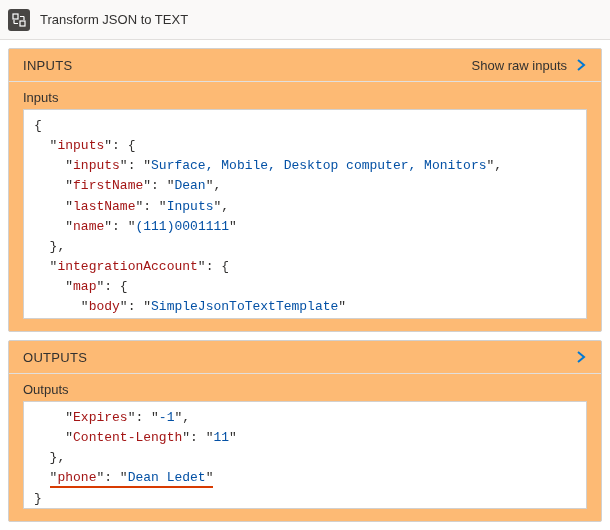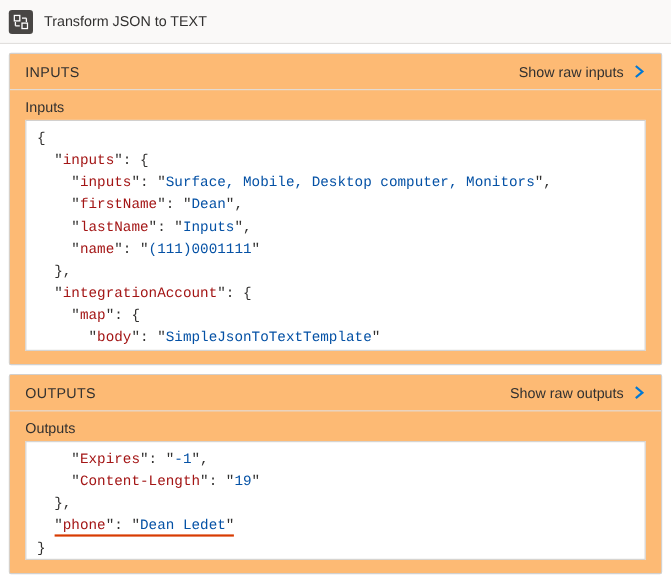--- a/index.html
+++ b/index.html
@@ -153,34 +153,33 @@
 </pre>
         </div>
       </div>
     </div>
   </div>
 
   <div class="panel">
     <div class="panel-header">
       <div class="caption">OUTPUTS</div>
       <div class="show-raw">
-        <span class="label">Show raw outputs</span>
         <span class="chev">
           <svg width="10" height="12" viewBox="0 0 10 12">
               <path d="M2 1 L8 6 L2 11" stroke="#0078d4" stroke-width="2" fill="none"></path>
             </svg>
         </span>
       </div>
     </div>
     <div class="panel-body">
       <div class="sub-label">Outputs</div>
       <div class="json-box outputs">
         <div class="json-scroll">
 <pre class="code">    <span class="p">"</span><span class="k">Expires</span><span class="p">": "</span><span class="s">-1</span><span class="p">",</span>
-    <span class="p">"</span><span class="k">Content-Length</span><span class="p">": "</span><span class="s">19</span><span class="p">"</span>
+    <span class="p">"</span><span class="k">Content-Length</span><span class="p">": "</span><span class="s">11</span><span class="p">"</span>
   <span class="p">},</span>
   <span class="underline-red"><span class="p">"</span><span class="k">phone</span><span class="p">": "</span><span class="s">Dean Ledet</span><span class="p">"</span></span>
 <span class="p">}</span>
 </pre>
         </div>
       </div>
     </div>
   </div>
 
 </div>

